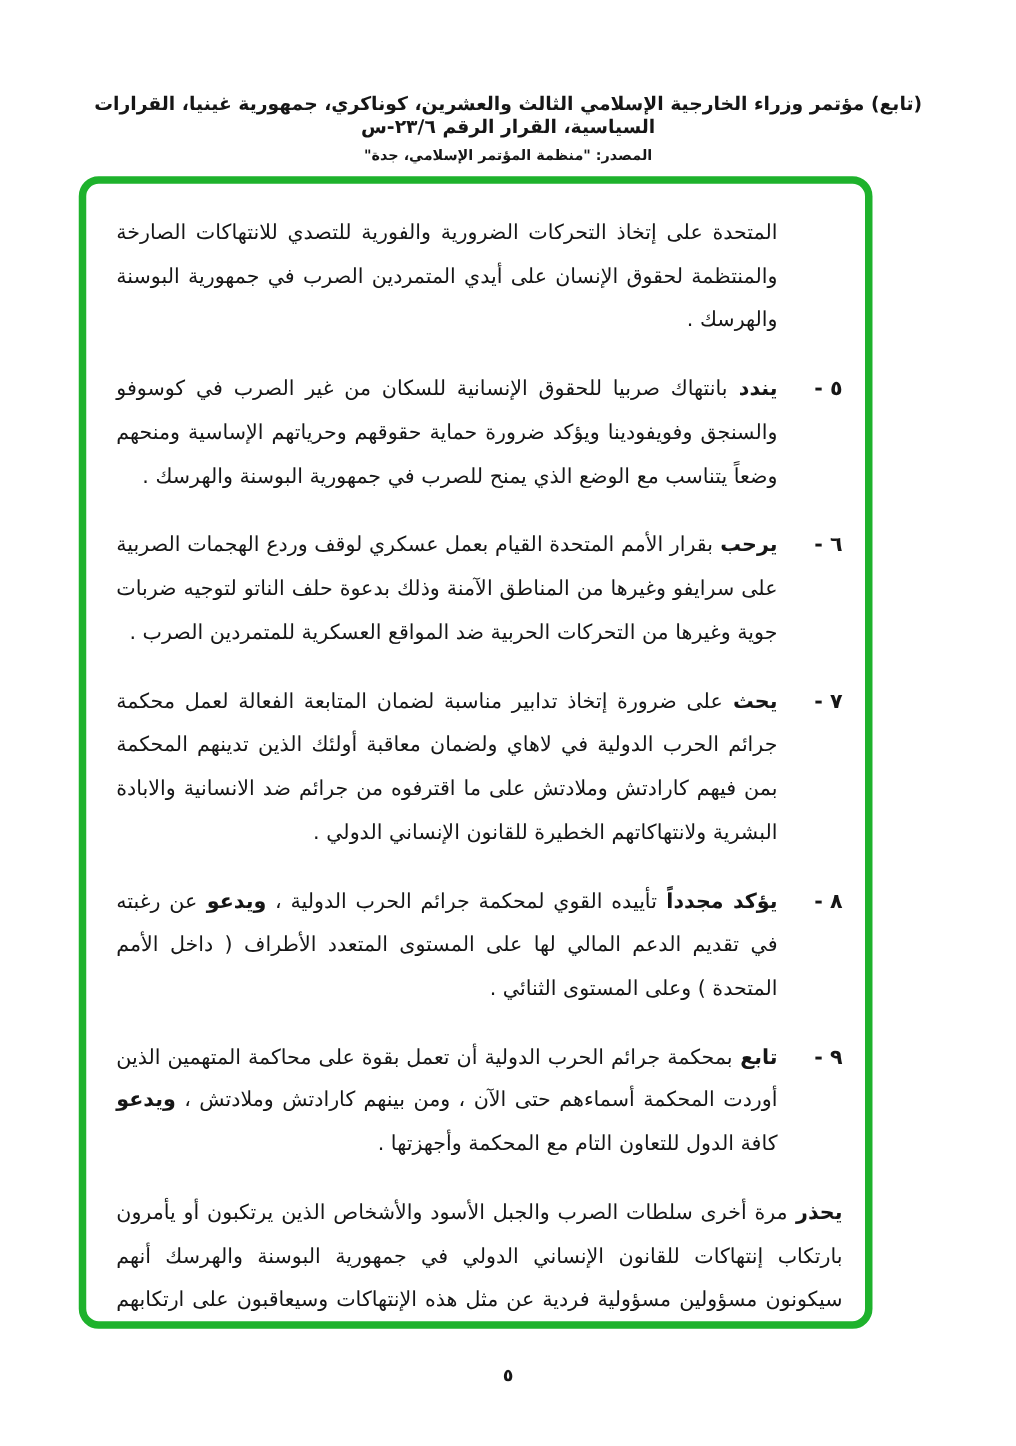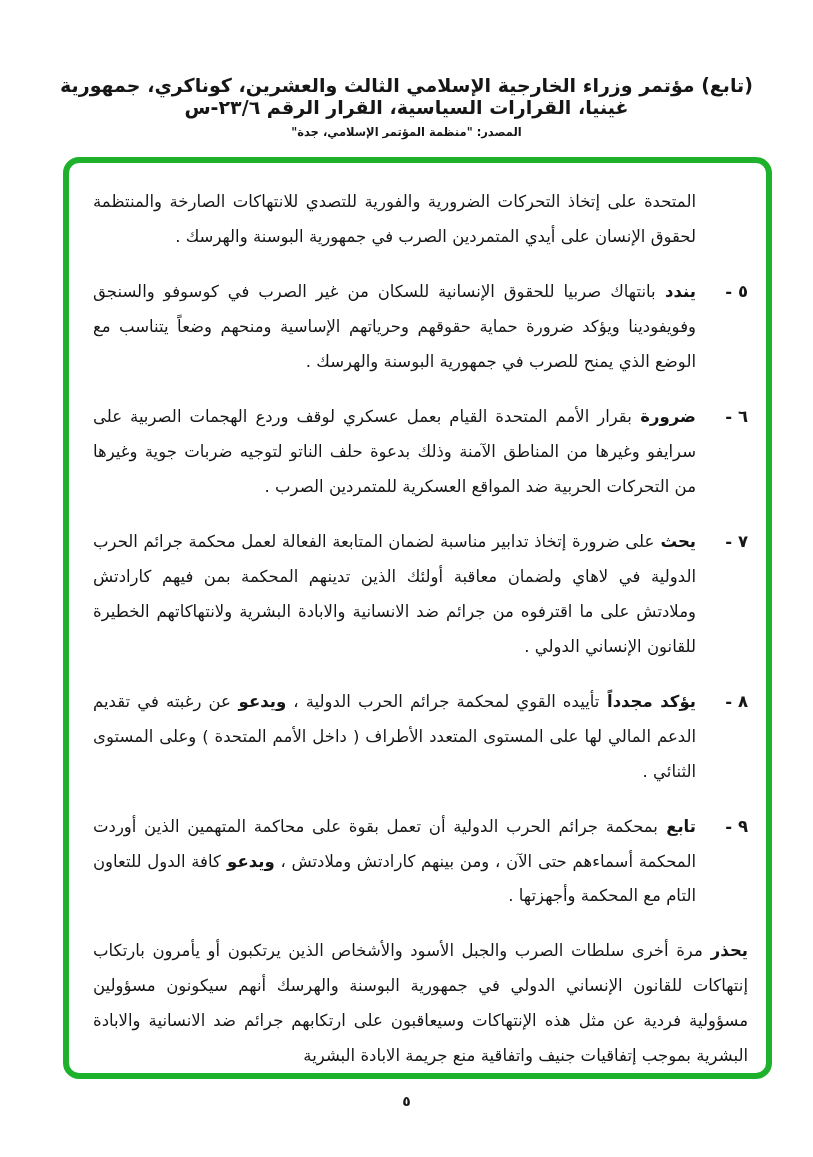--- a/index.html
+++ b/index.html
@@ -4,24 +4,24 @@
 <style>
   :root { --green:#1eb22c; --ink:#161616; }
   * { box-sizing: border-box; }
   html,body { margin:0; padding:0; background:#888; }
   .page {
     position:relative; width:813px; height:1157px; margin:0 auto;
     background:#ffffff; overflow:hidden;
     font-family:"DejaVu Sans", sans-serif; color:var(--ink);
   }
   .doc-header { position:absolute; top:74px; left:0; right:0; text-align:center; direction:rtl; }
-  .doc-header .h1 { font-size:19px; font-weight:bold; letter-spacing:0; padding:0 60px; }
+  .doc-header .h1 { font-size:15px; font-weight:bold; letter-spacing:0; padding:0 60px; }
   .doc-header .h2 { font-size:11.5px; font-weight:bold; margin-top:7px; }
   .green-box {
-    position:absolute; left:63px; top:157px; width:709px; height:922px;
+    position:absolute; left:63px; top:141px; width:635px; height:922px;
     border:6px solid var(--green); border-radius:16px;
     padding:16px 18px 8px 24px; direction:rtl; overflow:hidden;
   }
   .body-text { font-size:16.5px; line-height:2.12; }
   .cont-para { margin:6px 52px 20px 0; text-align:justify; }
   .item { display:flex; direction:rtl; margin-bottom:20px; }
   .item .num { flex:0 0 52px; font-weight:bold; white-space:nowrap; }
   .item .txt { flex:1; margin:0; text-align:justify; }
   .b { font-weight:bold; }
   .page-num {
@@ -42,21 +42,21 @@
   <div class="green-box body-text">
     <p class="cont-para">المتحدة على إتخاذ التحركات الضرورية والفورية للتصدي للانتهاكات الصارخة والمنتظمة لحقوق الإنسان على أيدي المتمردين الصرب في جمهورية البوسنة والهرسك .</p>
     <div id="items">
   <div class="item">
     <span class="num">٥ -</span>
     <p class="txt"><span class="b">يندد </span><span>بانتهاك صربيا للحقوق الإنسانية للسكان من غير الصرب في كوسوفو والسنجق وفويفودينا ويؤكد ضرورة حماية حقوقهم وحرياتهم الإساسية ومنحهم وضعاً يتناسب مع الوضع الذي يمنح للصرب في جمهورية البوسنة والهرسك .</span></p>
   </div>
 
   <div class="item">
     <span class="num">٦ -</span>
-    <p class="txt"><span class="b">ضرورة </span><span>بقرار الأمم المتحدة القيام بعمل عسكري لوقف وردع الهجمات الصربية على سرايفو وغيرها من المناطق الآمنة وذلك بدعوة حلف الناتو لتوجيه ضربات جوية وغيرها من التحركات الحربية ضد المواقع العسكرية للمتمردين الصرب .</span></p>
+    <p class="txt"><span class="b">يرحب </span><span>بقرار الأمم المتحدة القيام بعمل عسكري لوقف وردع الهجمات الصربية على سرايفو وغيرها من المناطق الآمنة وذلك بدعوة حلف الناتو لتوجيه ضربات جوية وغيرها من التحركات الحربية ضد المواقع العسكرية للمتمردين الصرب .</span></p>
   </div>
 
   <div class="item">
     <span class="num">٧ -</span>
     <p class="txt"><span class="b">يحث </span><span>على ضرورة إتخاذ تدابير مناسبة لضمان المتابعة الفعالة لعمل محكمة جرائم الحرب الدولية في لاهاي ولضمان معاقبة أولئك الذين تدينهم المحكمة بمن فيهم كارادتش وملادتش على ما اقترفوه من جرائم ضد الانسانية والابادة البشرية ولانتهاكاتهم الخطيرة للقانون الإنساني الدولي .</span></p>
   </div>
 
   <div class="item">
     <span class="num">٨ -</span>
     <p class="txt"><span class="b">يؤكد مجدداً </span><span>تأييده القوي لمحكمة جرائم الحرب الدولية ، </span><span class="b">ويدعو </span><span>عن رغبته في تقديم الدعم المالي لها على المستوى المتعدد الأطراف ( داخل الأمم المتحدة ) وعلى المستوى الثنائي .</span></p>

